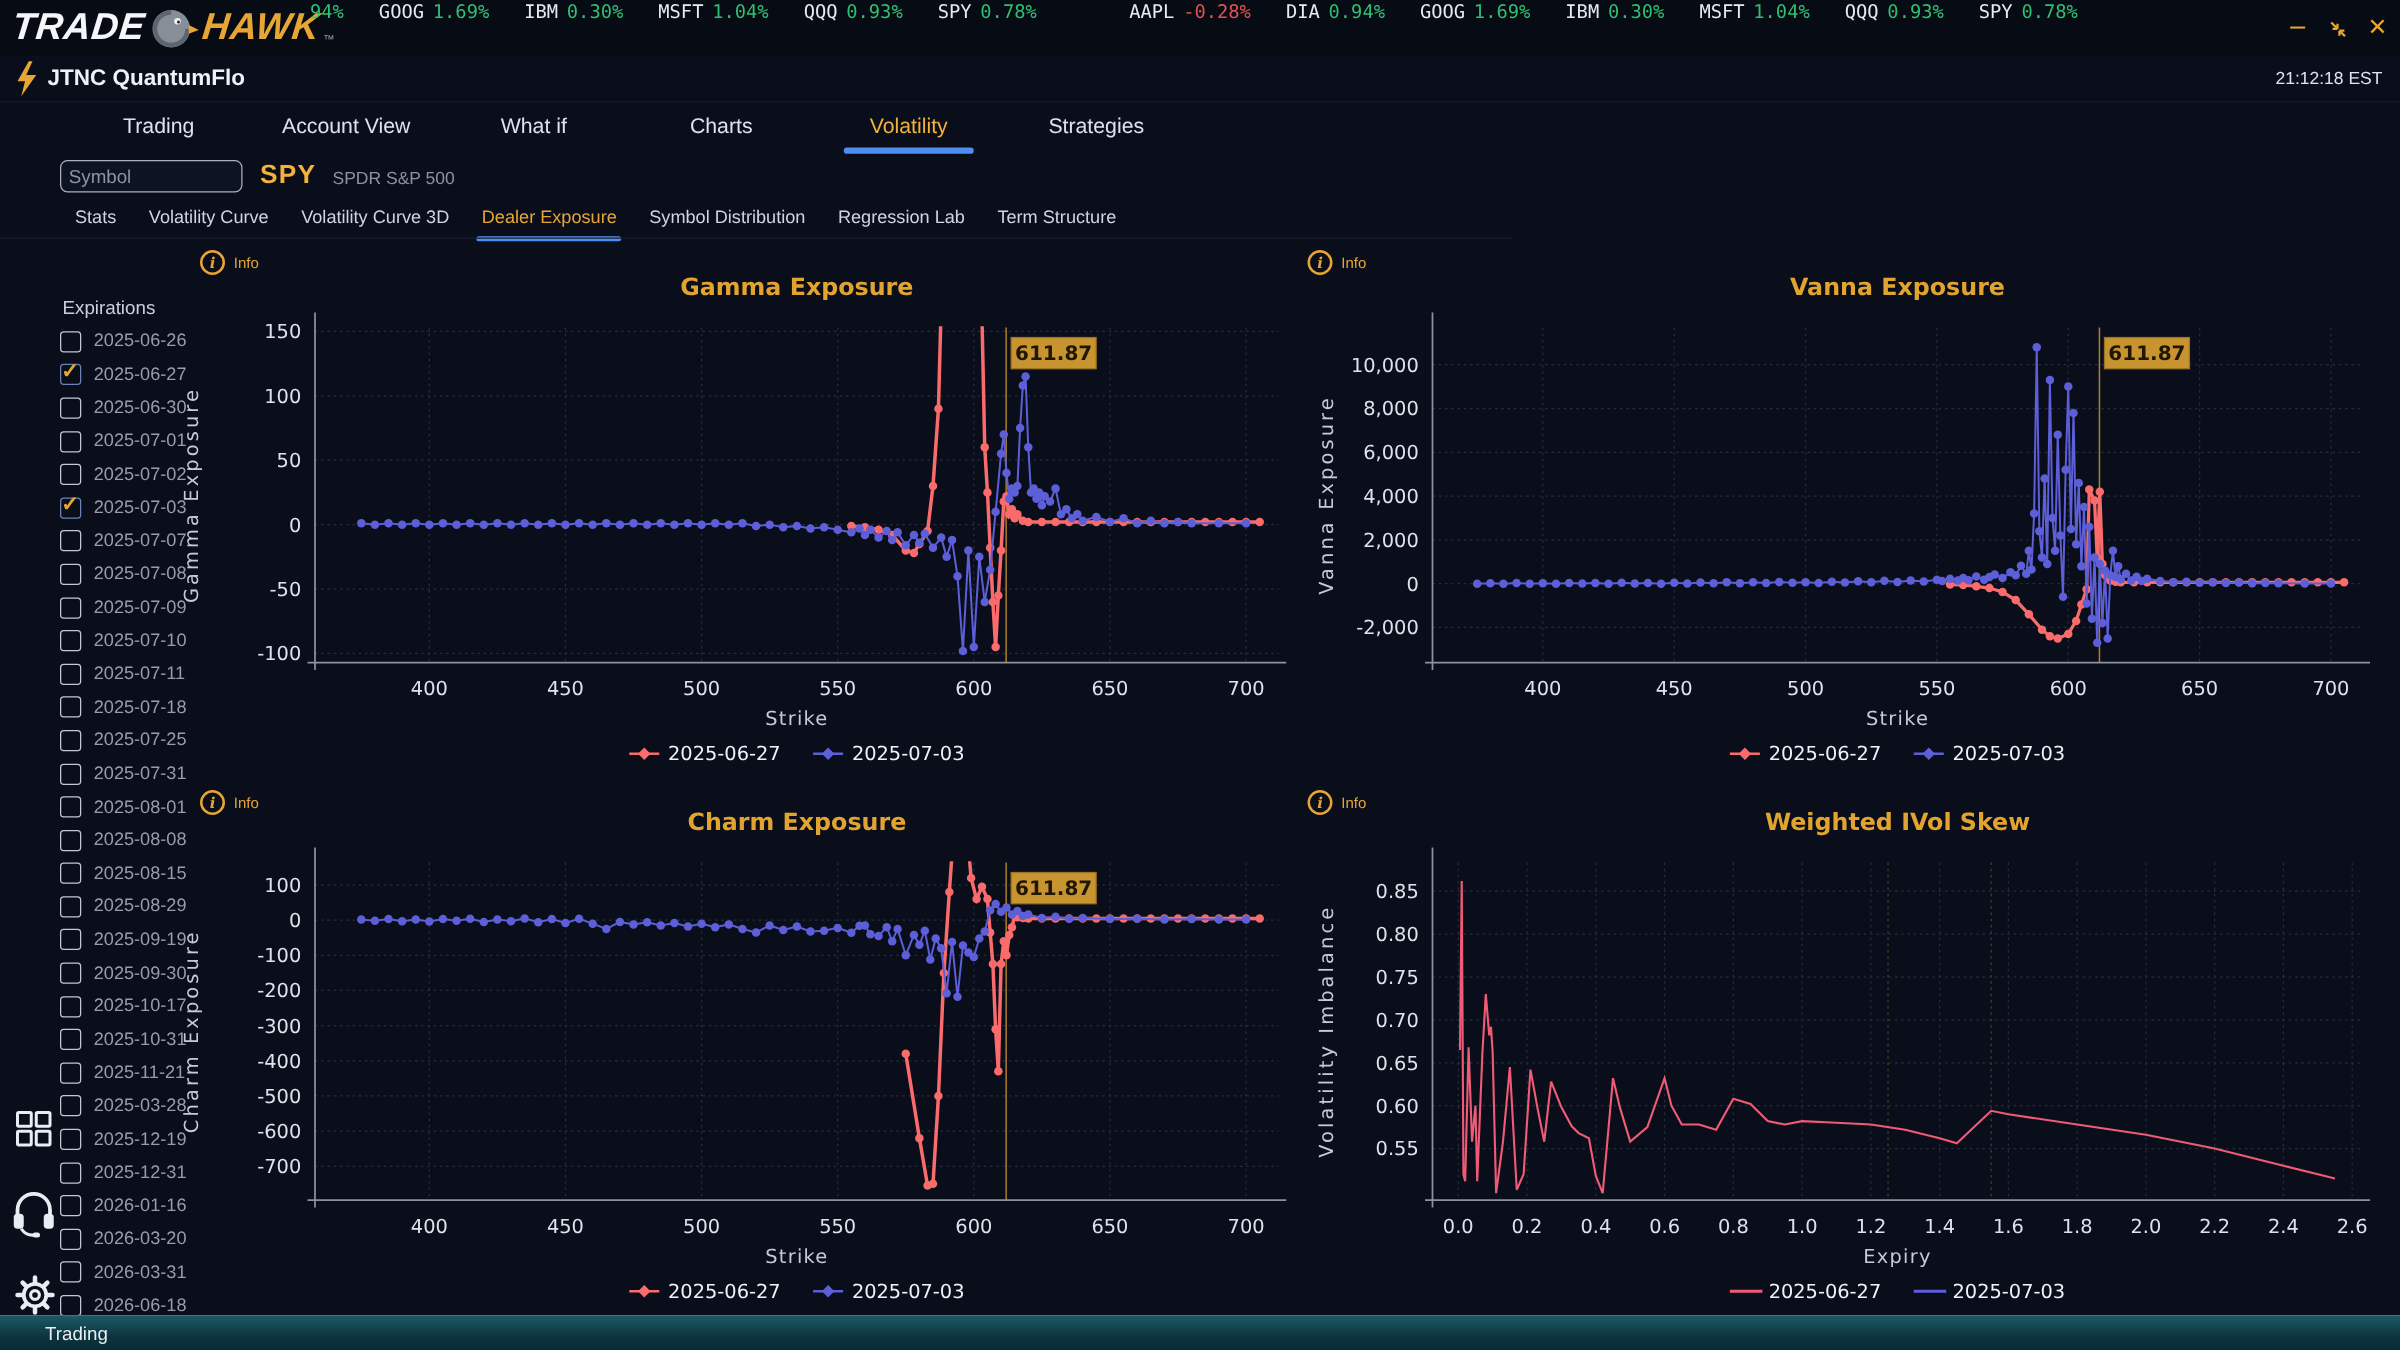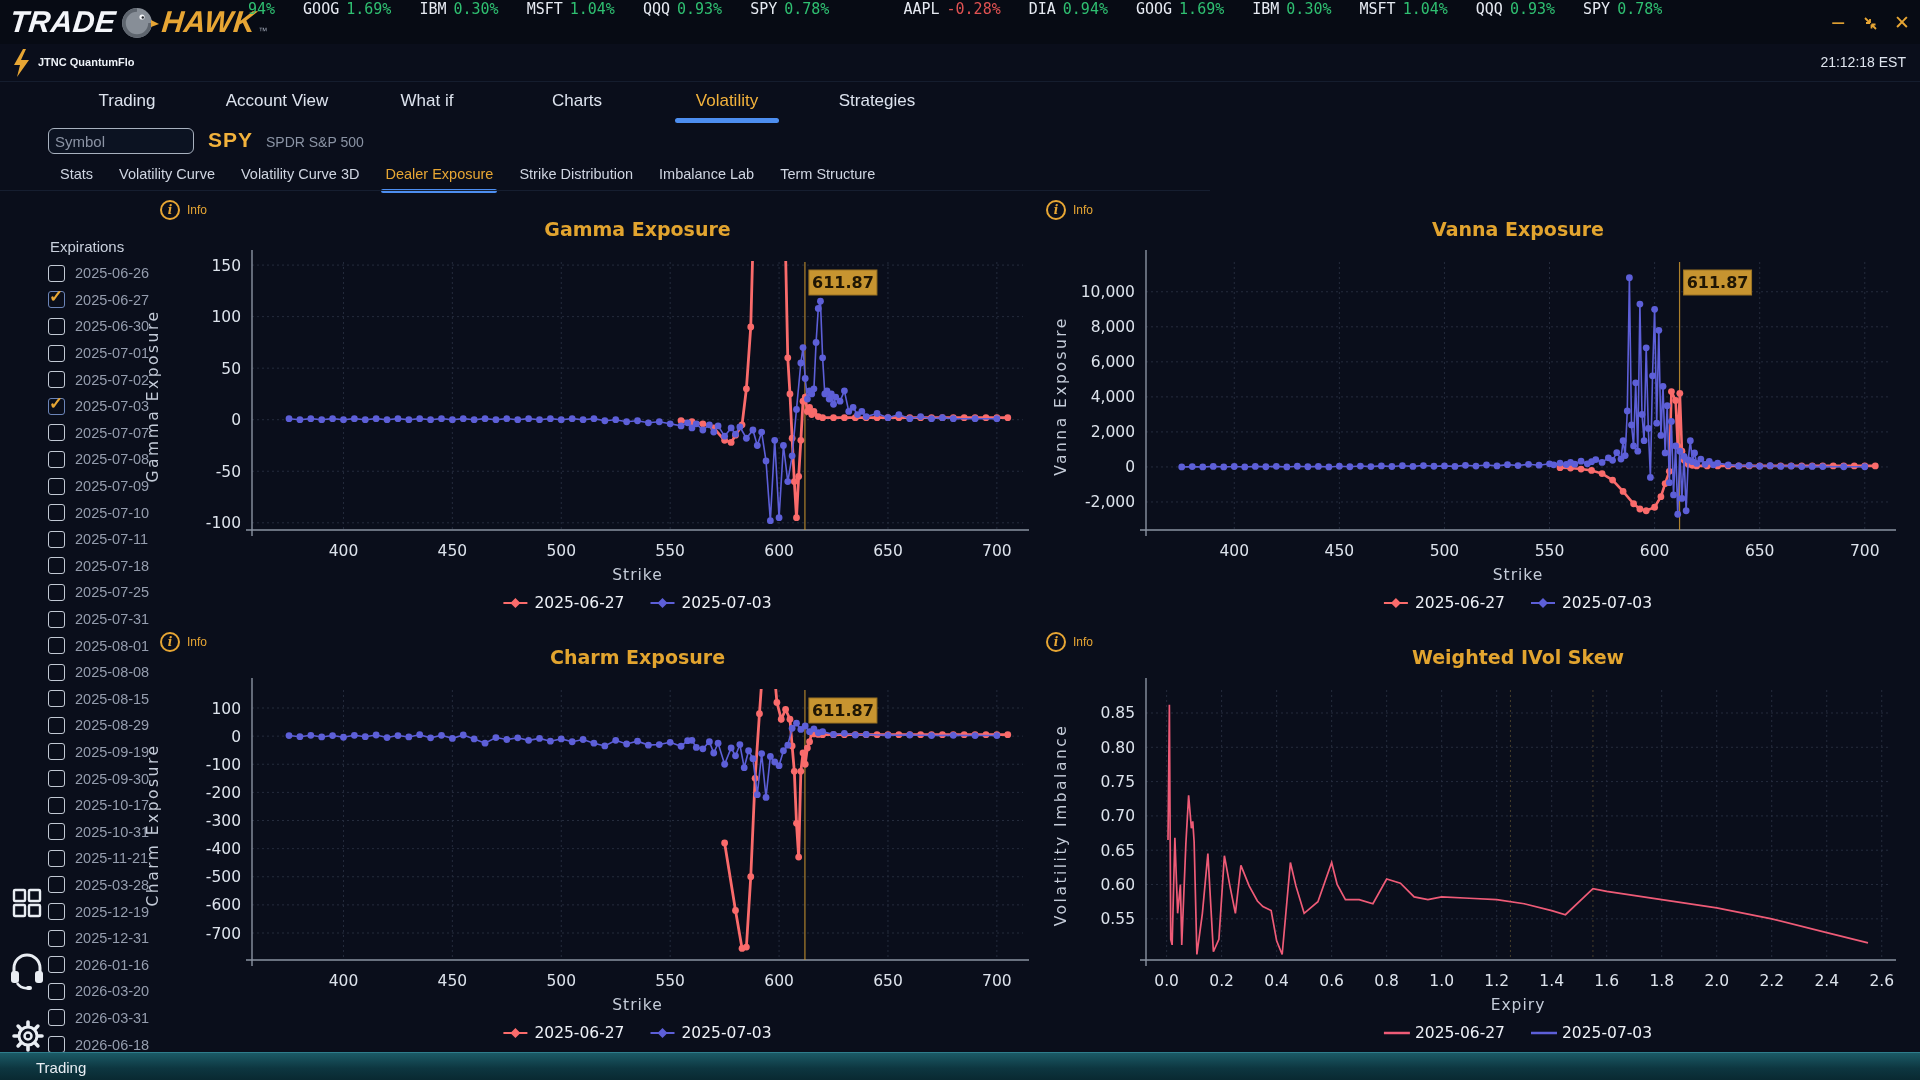--- a/index.html
+++ b/index.html
@@ -15,21 +15,21 @@
   #ticker-list{position:absolute;left:248px;top:0;height:44px;width:1560px;display:flex;align-items:flex-start;gap:28px;overflow:hidden;font-family:"DejaVu Sans Mono",monospace;font-size:15px;white-space:nowrap;}
   .titem{display:flex;gap:7px;}
   .tsym{color:#e6eaf2;}
   .tval.pos{color:#2fbf71;}
   .tval.neg{color:#e05252;}
   .gap-before{margin-left:46px;}
   #win-controls{position:absolute;right:10px;top:0;height:44px;display:flex;align-items:center;gap:15px;}
   .wc-btn{color:#e7a634;font-size:19px;line-height:19px;cursor:default;background:none;border:none;padding:0;font-family:"DejaVu Sans",sans-serif;}
   
   #app-header{position:absolute;left:0;top:44px;width:1920px;height:37px;background:#0a0e1b;border-bottom:1px solid #151d2e;}
-  #app-name{position:absolute;left:38px;top:0;line-height:37px;font-size:11px;font-weight:bold;color:#eef2f8;}
+  #app-name{position:absolute;left:38px;top:0;line-height:37px;font-size:18px;font-weight:bold;color:#eef2f8;}
   #clock{position:absolute;right:14px;top:0;line-height:37px;font-size:14px;color:#dfe5ef;}
   
   #nav-tabs{position:absolute;left:52px;top:84px;height:40px;display:flex;}
   .tab{width:150px;text-align:center;font-size:17px;color:#dde3ee;line-height:34px;position:relative;cursor:default;}
   .tab.active{color:#f2b23c;}
   .tab .underline{position:absolute;left:50%;transform:translateX(-50%);bottom:1px;width:104px;height:5px;border-radius:3px;background:#4d8ef0;}
   
   #symbol-input{position:absolute;left:48px;top:128px;width:132px;height:24px;background:#0c1322;border:1.5px solid #a8b1bf;border-radius:6px;color:#dde3ee;font-size:15px;padding:0 6px;outline:none;}
   #symbol-input::placeholder{color:#8b93a4;}
   #symbol-value{position:absolute;left:208px;top:128px;font-size:21px;font-weight:bold;color:#f2b23c;letter-spacing:1px;}
@@ -179,22 +179,22 @@
 
 <input id="symbol-input" placeholder="Symbol" style="">
 <span id="symbol-value">SPY</span>
 <span id="symbol-desc">SPDR S&amp;P 500</span>
 
 <div id="subnav-tabs">
     <div class="subtab"><span>Stats</span></div>
     <div class="subtab"><span>Volatility Curve</span></div>
     <div class="subtab"><span>Volatility Curve 3D</span></div>
     <div class="subtab active"><span>Dealer Exposure</span><div class="underline"></div></div>
-    <div class="subtab"><span>Strike Distribution</span></div>
-    <div class="subtab"><span>Imbalance Lab</span></div>
+    <div class="subtab"><span>Symbol Distribution</span></div>
+    <div class="subtab"><span>Regression Lab</span></div>
     <div class="subtab"><span>Term Structure</span></div>
   </div>
 <div id="subnav-divider"></div>
 
 <div id="exp-heading">Expirations</div>
 <div id="expiration-list">
     <div class="exp-row">
       <span class="cb"></span>
       <span class="exp-label">2025-06-26</span>
     </div>

